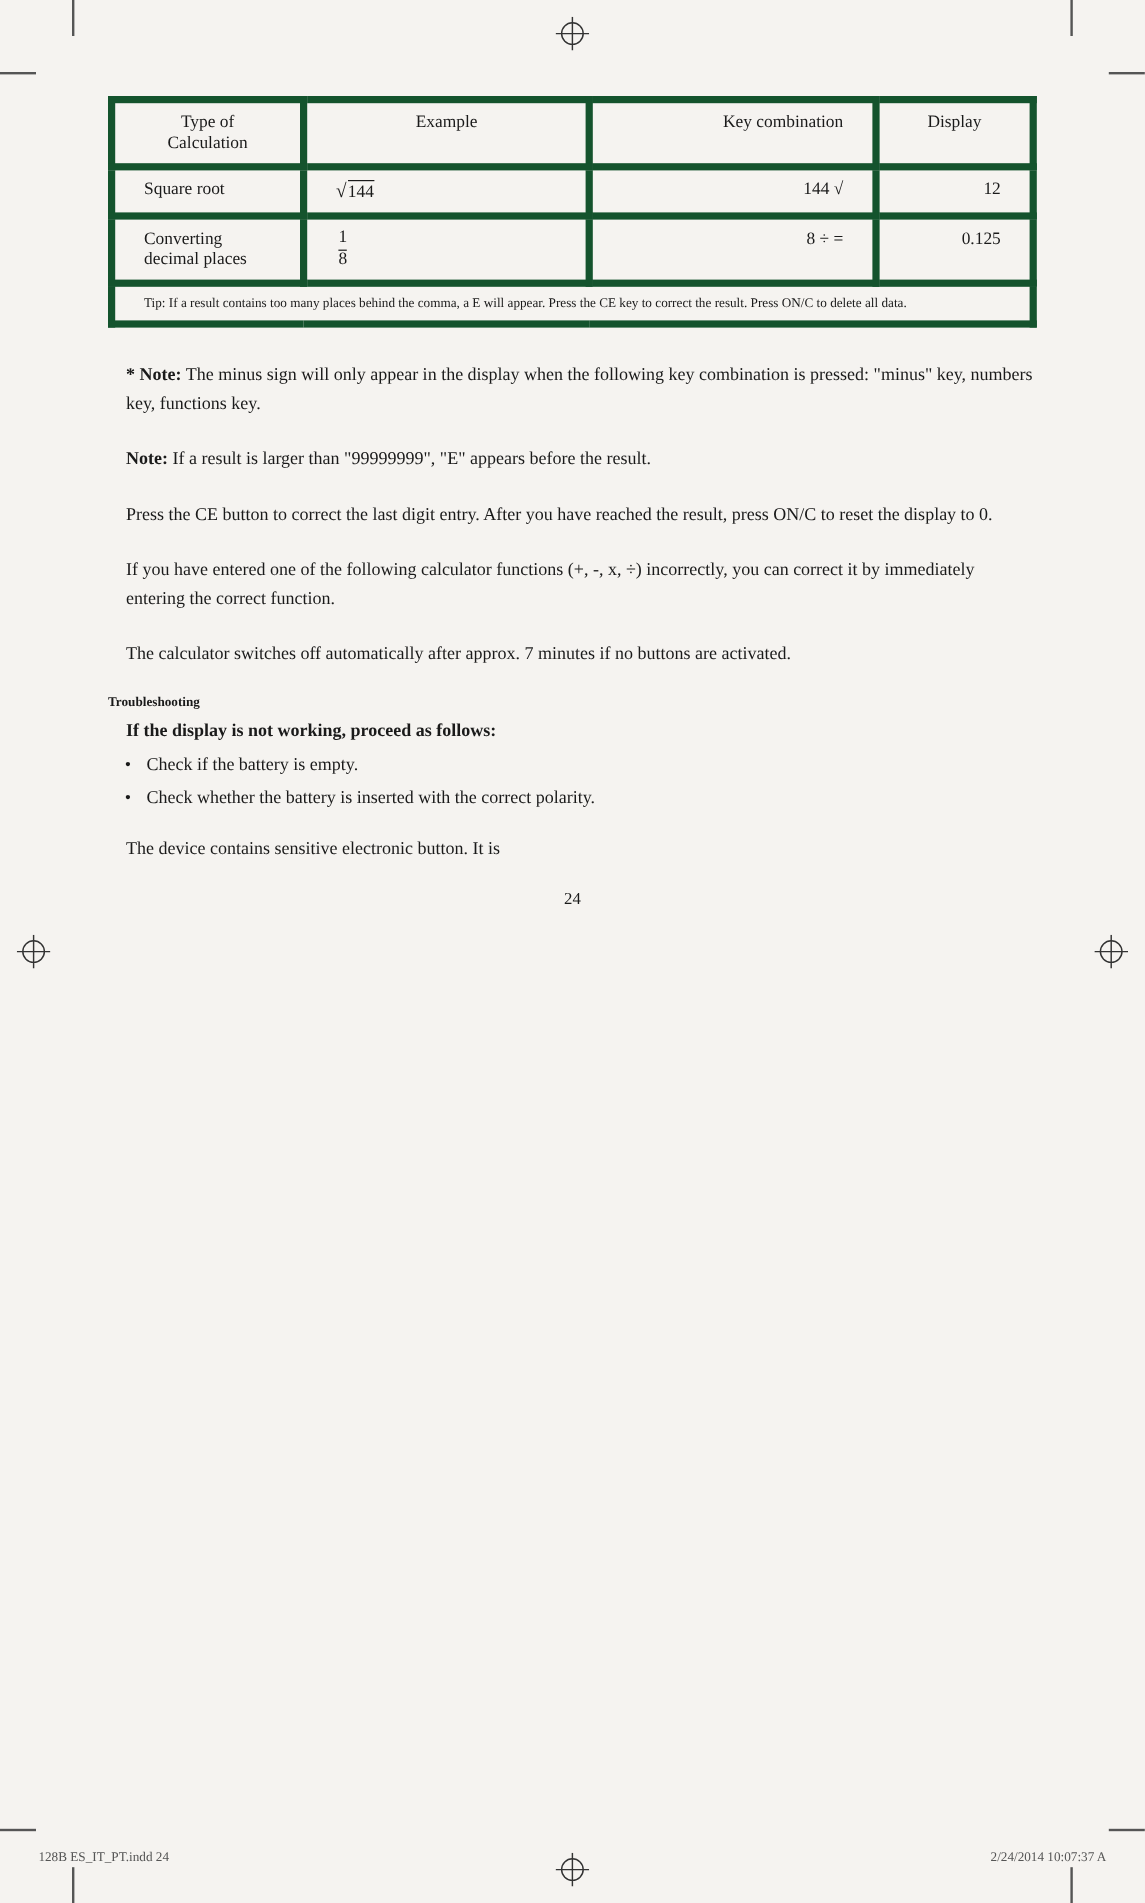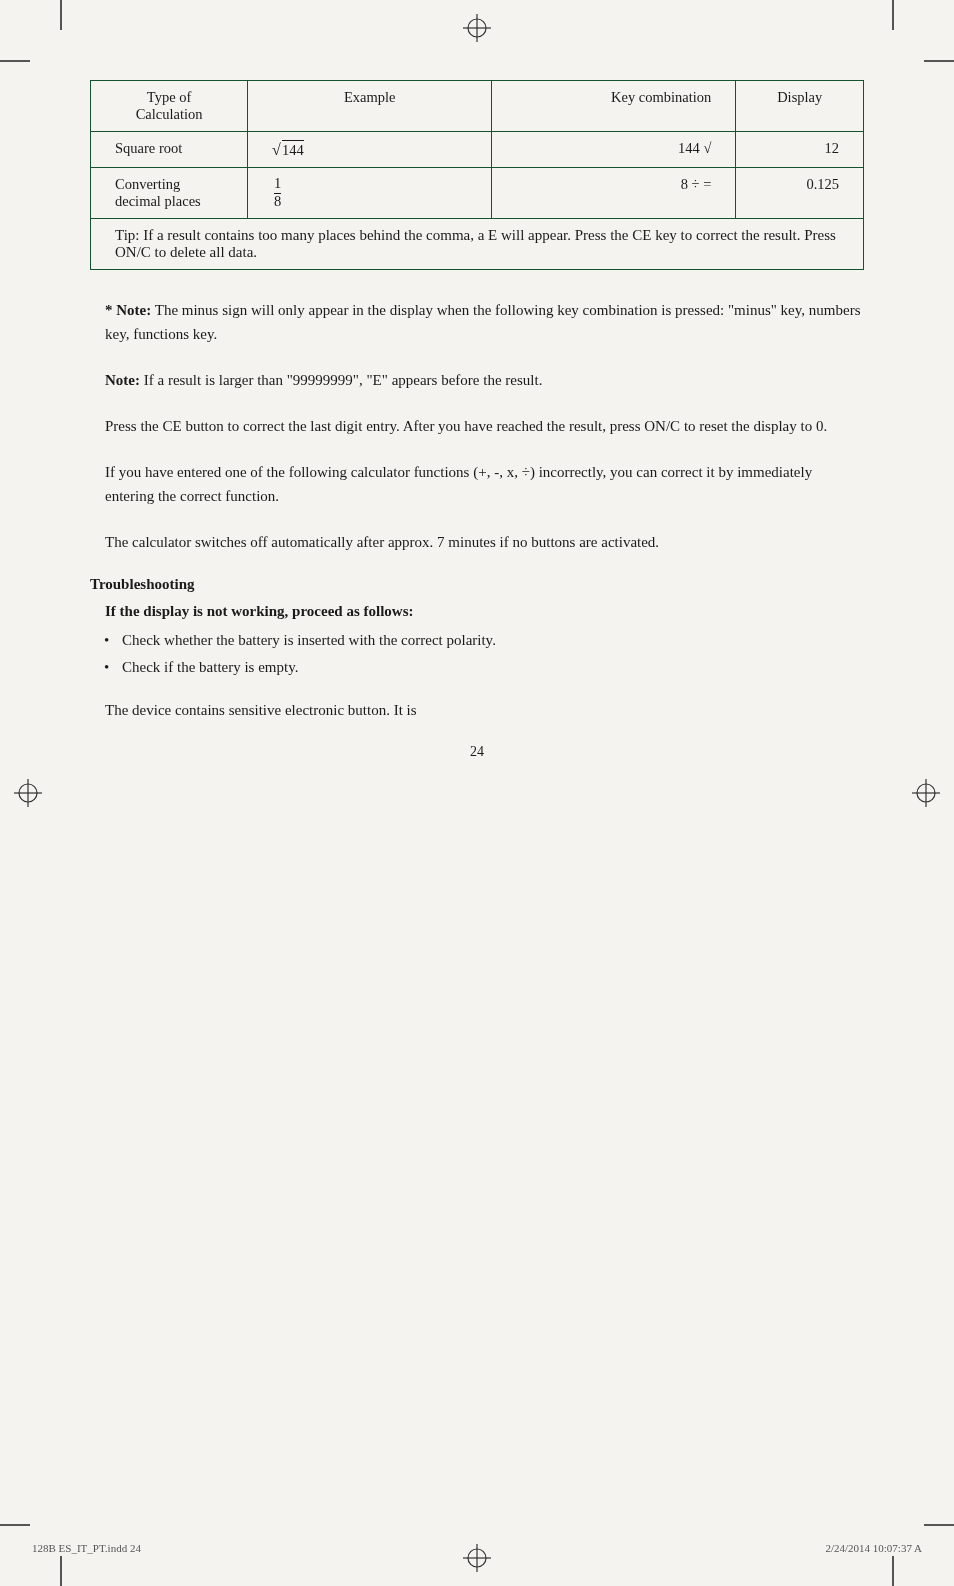--- a/index.html
+++ b/index.html
@@ -72,38 +72,38 @@
 
     
     .calc-table {
       width: 100%;
       border-collapse: collapse;
       margin-bottom: 28px;
       font-size: 14.5px;
     }
 
     .calc-table th, .calc-table td {
-      border: 1px solid #14532d;
+      border: 6px solid #14532d;
       padding: 8px 24px;
       vertical-align: top;
     }
 
     .calc-table th {
       font-weight: normal;
       text-align: center;
       background: #f5f3f0;
     }
 
     .calc-table .col-type { width: 100px; }
     .calc-table .col-example { width: 180px; }
     .calc-table .col-key { width: 180px; text-align: right; }
     .calc-table .col-display { width: 80px; }
 
     .tip-row td {
-      font-size: 15px;
+      font-size: 11px;
     }
 
     .math-sqrt {
       display: inline-flex;
       align-items: center;
     }
 
     .sqrt-symbol {
       font-size: 16px;
       margin-right: 1px;
@@ -141,21 +141,21 @@
       font-size: 15px;
       margin-left: 15px;
     }
 
     .bold {
       font-weight: bold;
     }
 
     .section-title {
       font-weight: bold;
-      font-size: 15px;
+      font-size: 11px;
       margin-bottom: 6px;
     }
 
     ul.bullet-list {
       list-style: none;
       margin-left: 10px;
       margin-bottom: 18px;
     }
 
     ul.bullet-list li {
@@ -308,22 +308,22 @@
       <span>If you have entered one of the following calculator functions (+, -, x, ÷) incorrectly, you can correct it by immediately entering the correct function.</span>
     </div>
 
     <div class="para">
       <span>The calculator switches off automatically after approx. 7 minutes if no buttons are activated.</span>
     </div>
 
     <div class="section-title">Troubleshooting</div>
     <div class="para" style="margin-bottom:6px;font-weight:bold;">If the display is not working, proceed as follows:</div>
     <ul class="bullet-list">
+      <li>Check if the battery is empty.</li>
       <li>Check whether the battery is inserted with the correct polarity.</li>
-      <li>Check if the battery is empty.</li>
     </ul>
 
     <div class="para">The device contains sensitive electronic button. It is</div>
 
     <div class="page-number">24</div>
 
   </div>
 
   <div class="footer-bar">
     <span>128B ES_IT_PT.indd   24</span>

